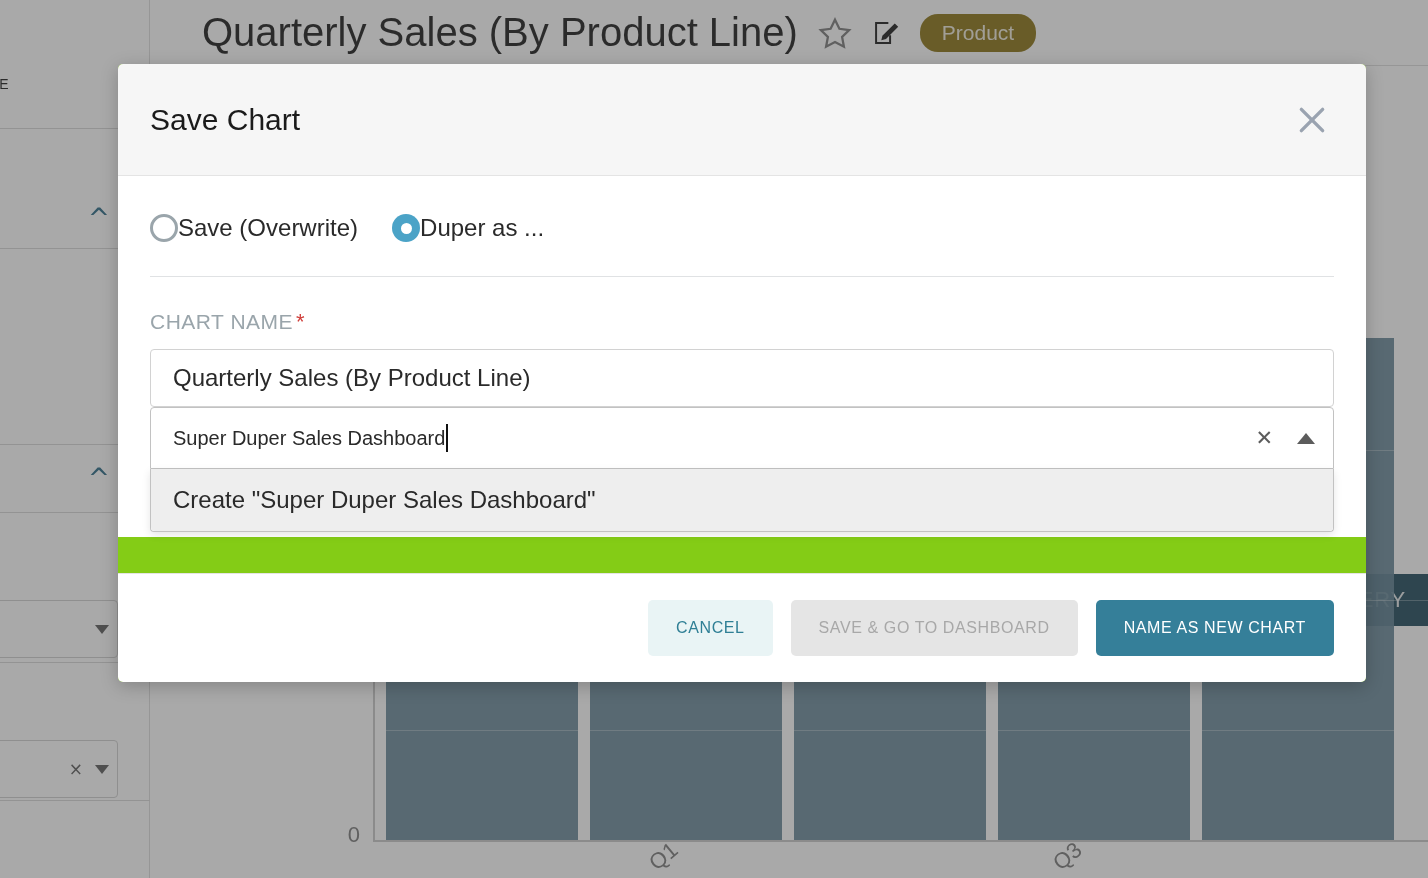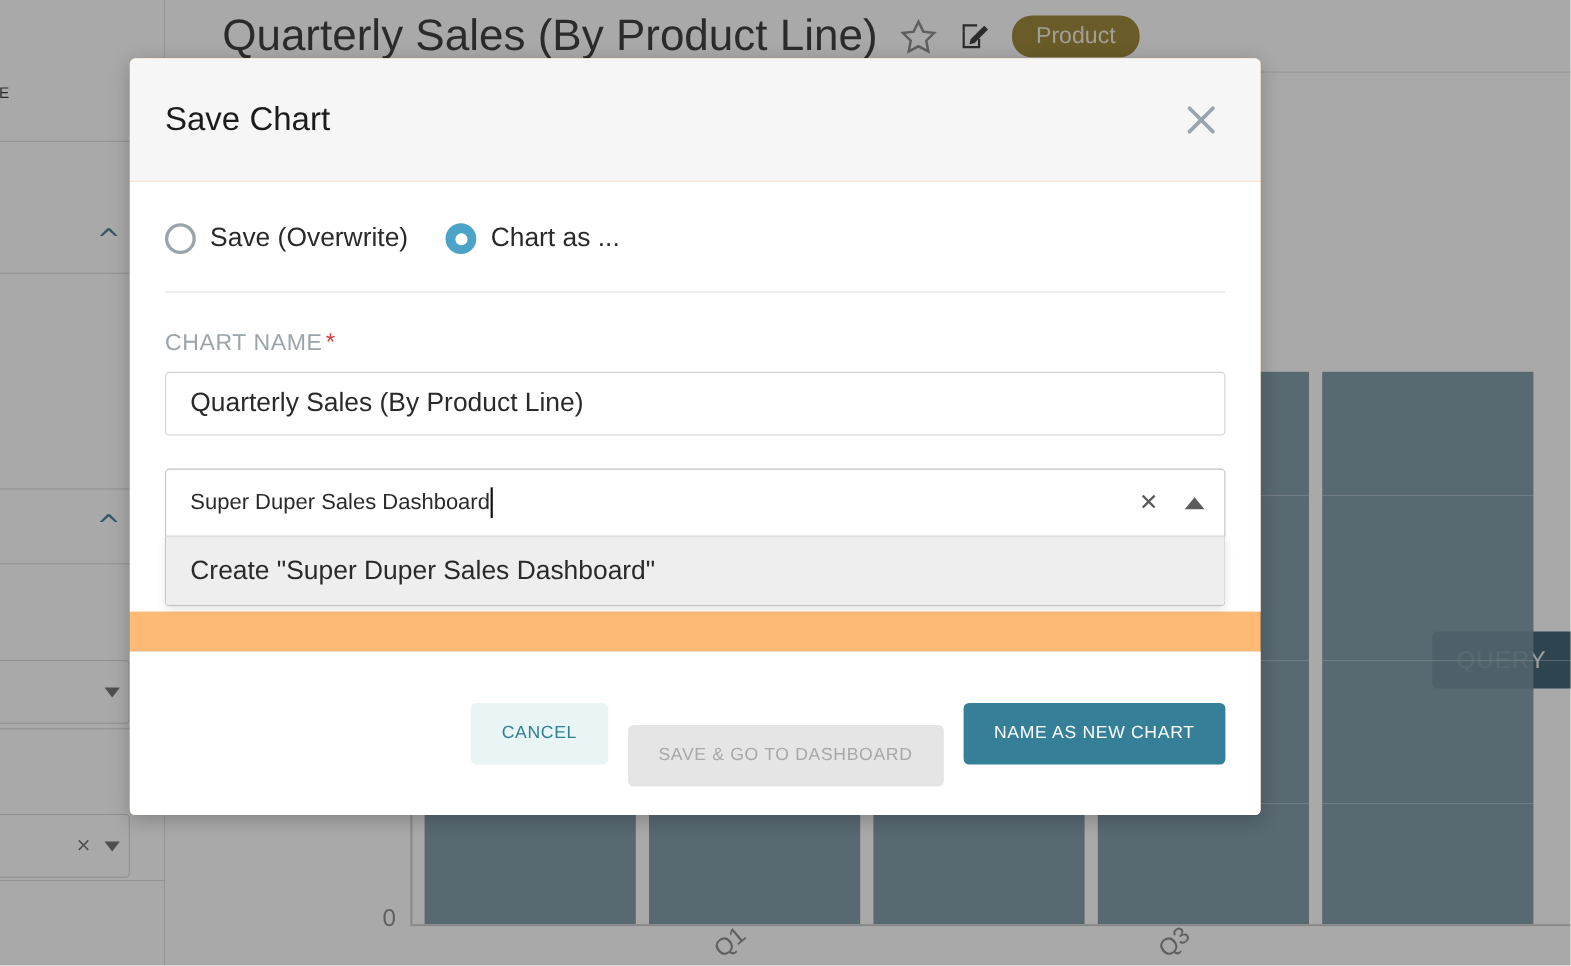--- a/index.html
+++ b/index.html
@@ -191,23 +191,23 @@
   .overlay {
     position: absolute;
     inset: 0;
     background: rgba(64, 64, 64, 0.45);
   }
 
   
   .modal {
     position: absolute;
     left: 118px;
-    top: 53px;
-    width: 1028px;
-    background: #fdba74;
+    top: 64px;
+    width: 1248px;
+    background: #84cc16;
     border-radius: 5px;
     box-shadow: 0 4px 18px rgba(0,0,0,0.22);
     overflow: visible;
   }
 
   .modal-header {
     height: 112px;
     background: #f6f6f6;
     border-bottom: 1px solid #e4e4e4;
     border-radius: 5px 5px 0 0;
@@ -241,21 +241,20 @@
 
   .radio-row {
     display: flex;
     align-items: center;
     gap: 34px;
     margin-bottom: 34px;
   }
   .radio-opt {
     display: flex;
     align-items: center;
-    gap: 13px;
     cursor: pointer;
   }
   .radio-circle {
     width: 28px; height: 28px;
     border-radius: 50%;
     box-sizing: border-box;
     border: 3px solid #9aa5ab;
     background: #ffffff;
     flex: none;
   }
@@ -303,21 +302,21 @@
     border: 1px solid #d2d2d2;
     border-radius: 4px;
     font-size: 24px;
     color: #2a2a2a;
     padding: 0 22px;
     font-family: "Liberation Sans", sans-serif;
     background: #ffffff;
     outline: none;
   }
 
-  .field-group { margin-bottom: 30px; }
+  .field-group { }
   .field-group.last { margin-bottom: 0; }
 
   .select-wrap {
     position: relative;
   }
   .select-box {
     width: 100%;
     box-sizing: border-box;
     height: 62px;
     border: 1px solid #c2c2c2;
@@ -409,21 +408,20 @@
     white-space: nowrap;
   }
   .btn-cancel {
     background: #e9f4f5;
     color: #2f7f95;
   }
   .btn-disabled {
     background: #e5e5e5;
     color: #a8a8a8;
     cursor: default;
-    margin-top: 40px;
   }
   .btn-primary {
     background: #357f99;
     color: #ffffff;
   }
 </style>
 </head>
 <body>
 
 <div id="root">
@@ -504,21 +502,21 @@
 
     <div class="modal-body">
 
       <div class="radio-row">
         <label class="radio-opt">
           <span class="radio-circle"></span>
           <span class="radio-label">Save (Overwrite)</span>
         </label>
         <label class="radio-opt">
           <span class="radio-circle checked"></span>
-          <span class="radio-label">Chart as ...</span>
+          <span class="radio-label">Duper as ...</span>
         </label>
       </div>
 
       <div class="hr"></div>
 
       <div class="field-group">
         <span class="field-label">
           <span>CHART NAME</span><span class="req-star">*</span>
         </span>
         <input class="text-input" type="text" value="Quarterly Sales (By Product Line)" style="">

